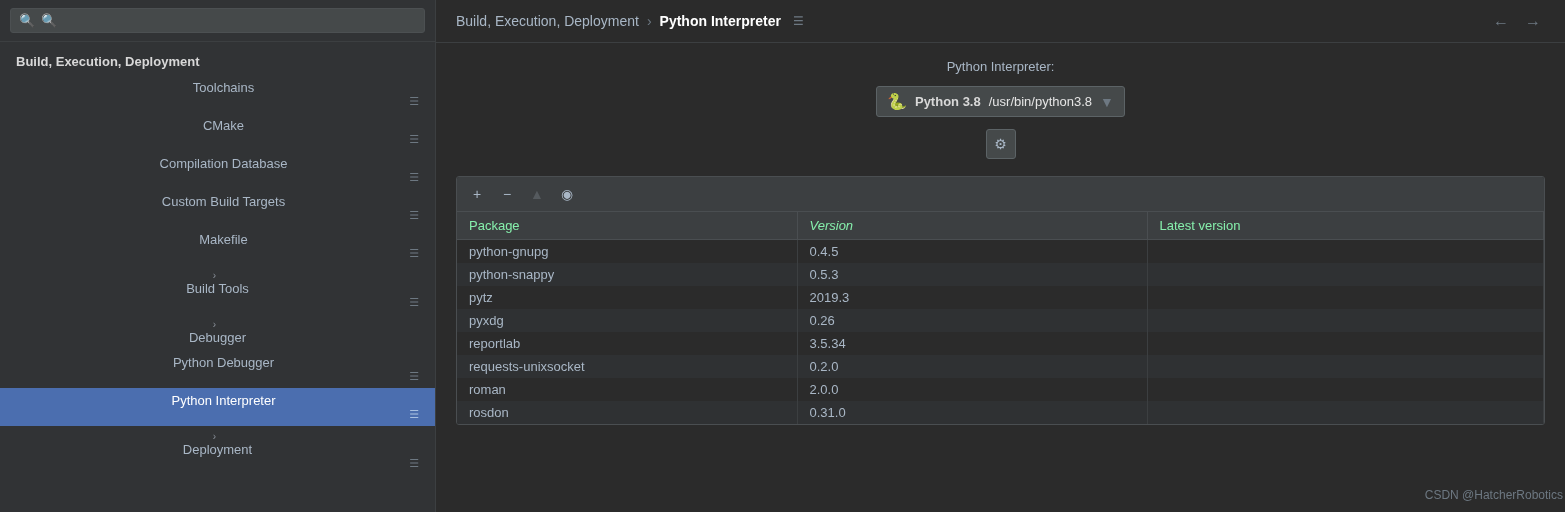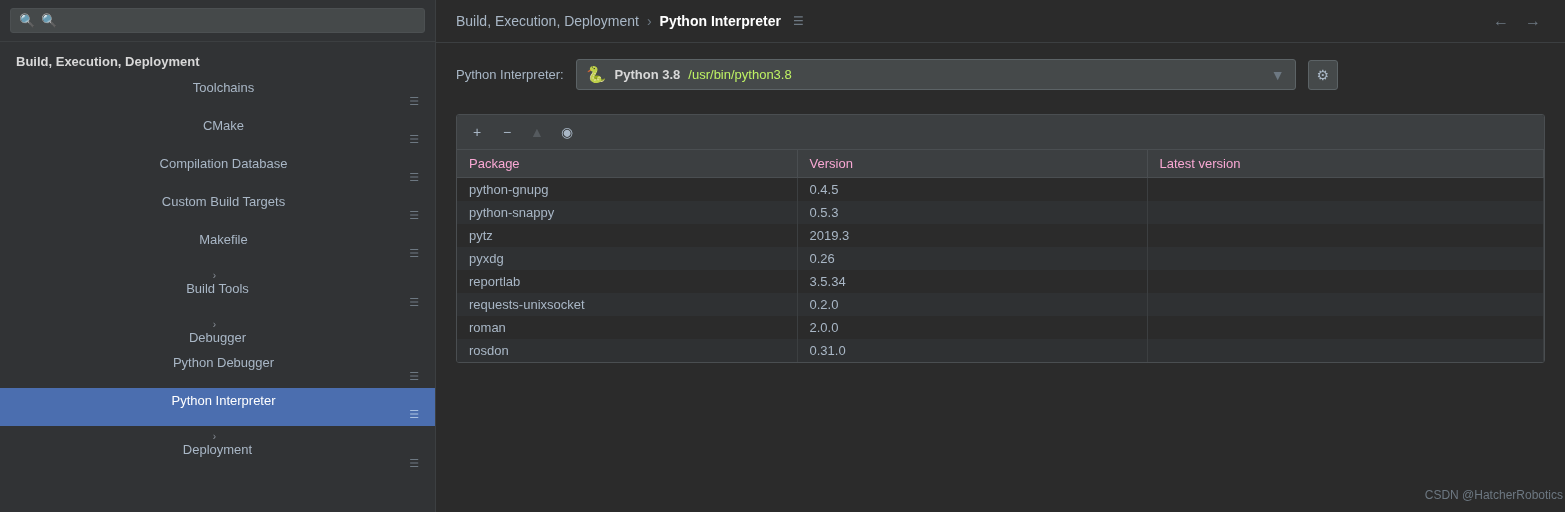--- a/index.html
+++ b/index.html
@@ -158,21 +158,22 @@
     .content-area {
       flex: 1;
       padding: 16px 20px;
       overflow: hidden;
     }
 
     .interpreter-row {
       display: flex;
       align-items: center;
       gap: 12px;
-      margin-bottom: 24px;
+      margin-bottom: 17px;
+      flex-direction: column;
     }
 
     .interpreter-label {
       color: #a9b7c6;
       font-size: 13px;
       white-space: nowrap;
     }
 
     .interpreter-select {
       flex: 1;
@@ -191,21 +192,21 @@
       font-size: 16px;
     }
 
     .interpreter-name {
       color: #d8d8d8;
       font-size: 13px;
       font-weight: 700;
     }
 
     .interpreter-path {
-      color: #bef264;
+      color: #e5e5e5;
       font-size: 13px;
     }
 
     .select-arrow {
       margin-left: auto;
       color: #6d7882;
     }
 
     .settings-btn {
       width: 30px;
@@ -261,40 +262,40 @@
       border-collapse: collapse;
     }
 
     .packages-table thead tr {
       background: #3c3f41;
     }
 
     .packages-table th {
       text-align: left;
       padding: 6px 12px;
-      color: #f9a8d4;
+      color: #86efac;
       font-weight: normal;
       font-size: 13px;
       border-right: 1px solid #4a4e51;
       border-bottom: 1px solid #4a4e51;
     }
 
     .packages-table td {
       padding: 4px 12px;
       font-size: 13px;
       color: #a9b7c6;
       border-right: 1px solid #3c3f41;
     }
 
     .packages-table tbody tr:nth-child(even) {
       background: #2f3133;
     }
 
     .col-package { width: 340px; }
-    .col-version { width: 350px; }
+    .col-version { width: 350px; font-style: italic; }
     .col-latest { flex: 1; }
 
     .watermark {
       position: fixed;
       bottom: 10px;
       right: 2px;
       color: #6d7882;
       font-size: 12px;
     }
   </style>

